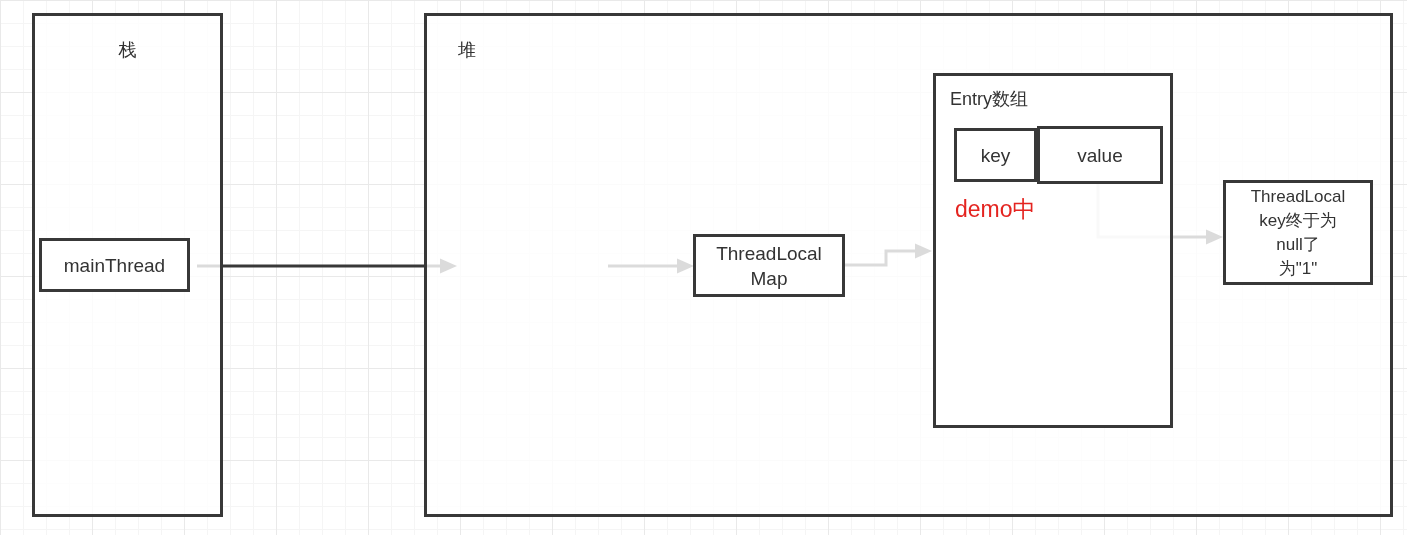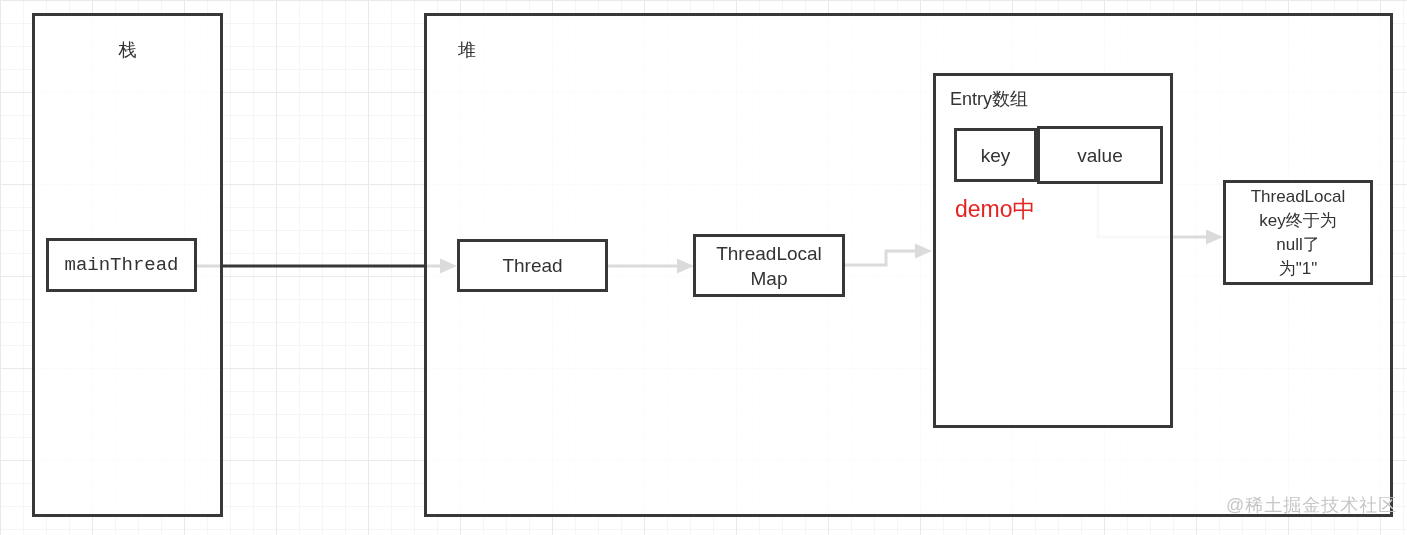--- a/index.html
+++ b/index.html
@@ -106,31 +106,28 @@
       <polygon class="head" points="932,251 915,243.5 915,258.5"></polygon>
     </g>
     <g>
       <polyline class="shaft" points="1098,184 1098,237 1207,237"></polyline>
       <polygon class="head" points="1223,237 1206,229.5 1206,244.5"></polygon>
     </g>
   </svg>
 
   <div class="box" style="left:32px; top:13px; width:191px; height:504px;">
     <div class="region-label" style="left:0; right:0; top:22px; text-align:center;">栈</div>
-    <div class="box node" style="left:11px; top:222px; width:151px; height:54px;font-family:Liberation Mono, monospace;">
+    <div class="box node" style="left:4px; top:222px; width:151px; height:54px;">
       <span class="line">mainThread</span>
     </div>
   </div>
 
   <div class="box" style="left:424px; top:13px; width:969px; height:504px;">
     <div class="region-label" style="left:31px; top:22px;">堆</div>
 
-    <div class="box node" style="left:30px; top:223px; width:151px; height:53px;">
-      <span class="line">Thread</span>
-    </div>
 
     <div class="box node" style="left:266px; top:218px; width:152px; height:63px;">
       <span class="line">ThreadLocal</span>
       <span class="line">Map</span>
     </div>
 
     <div class="box" style="left:506px; top:57px; width:240px; height:355px;">
       <div class="entry-label">Entry数组</div>
       <div class="box node" style="left:18px; top:52px; width:83px; height:54px;">
         <span class="line">key</span>
@@ -144,15 +141,14 @@
     </div>
 
     <div class="box node tl-object" style="left:796px; top:164px; width:150px; height:105px;">
       <span class="line">ThreadLocal</span>
       <span class="line">key终于为</span>
       <span class="line">null了</span>
       <span class="line">为"1"</span>
     </div>
   </div>
 
-  <div class="watermark">@稀土掘金技术社区</div>
 
 </div>
 
 </body></html>

